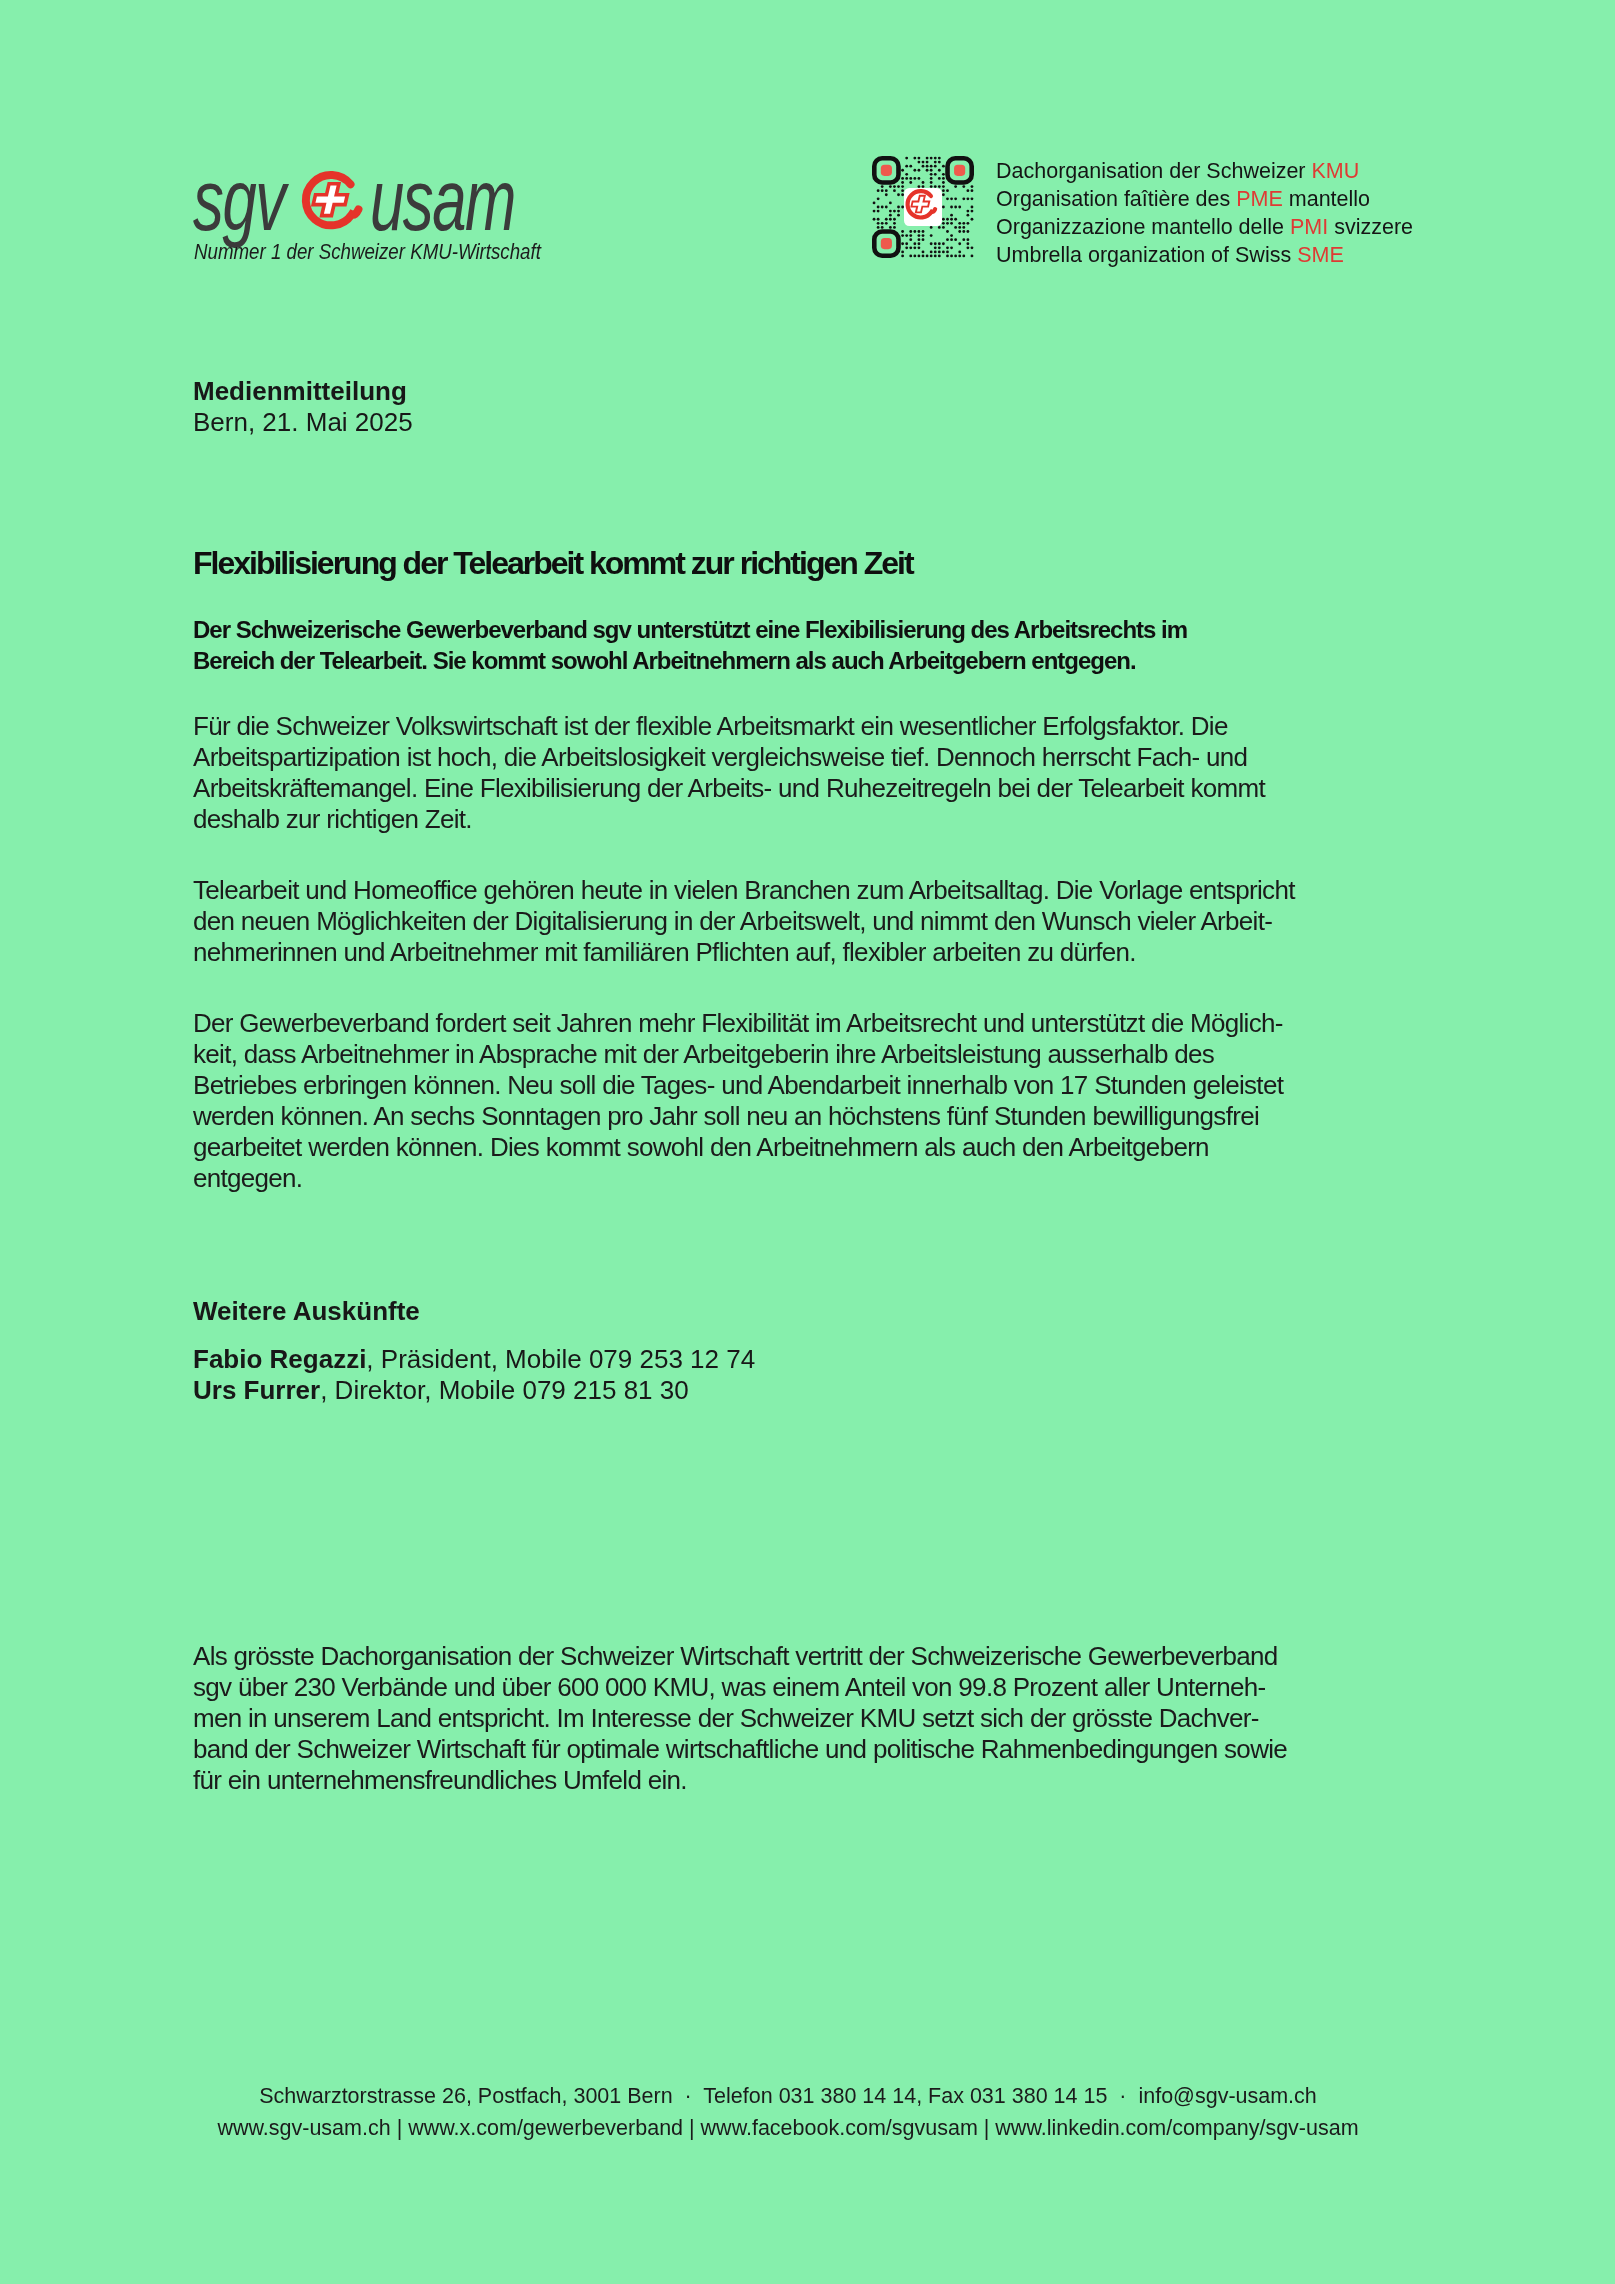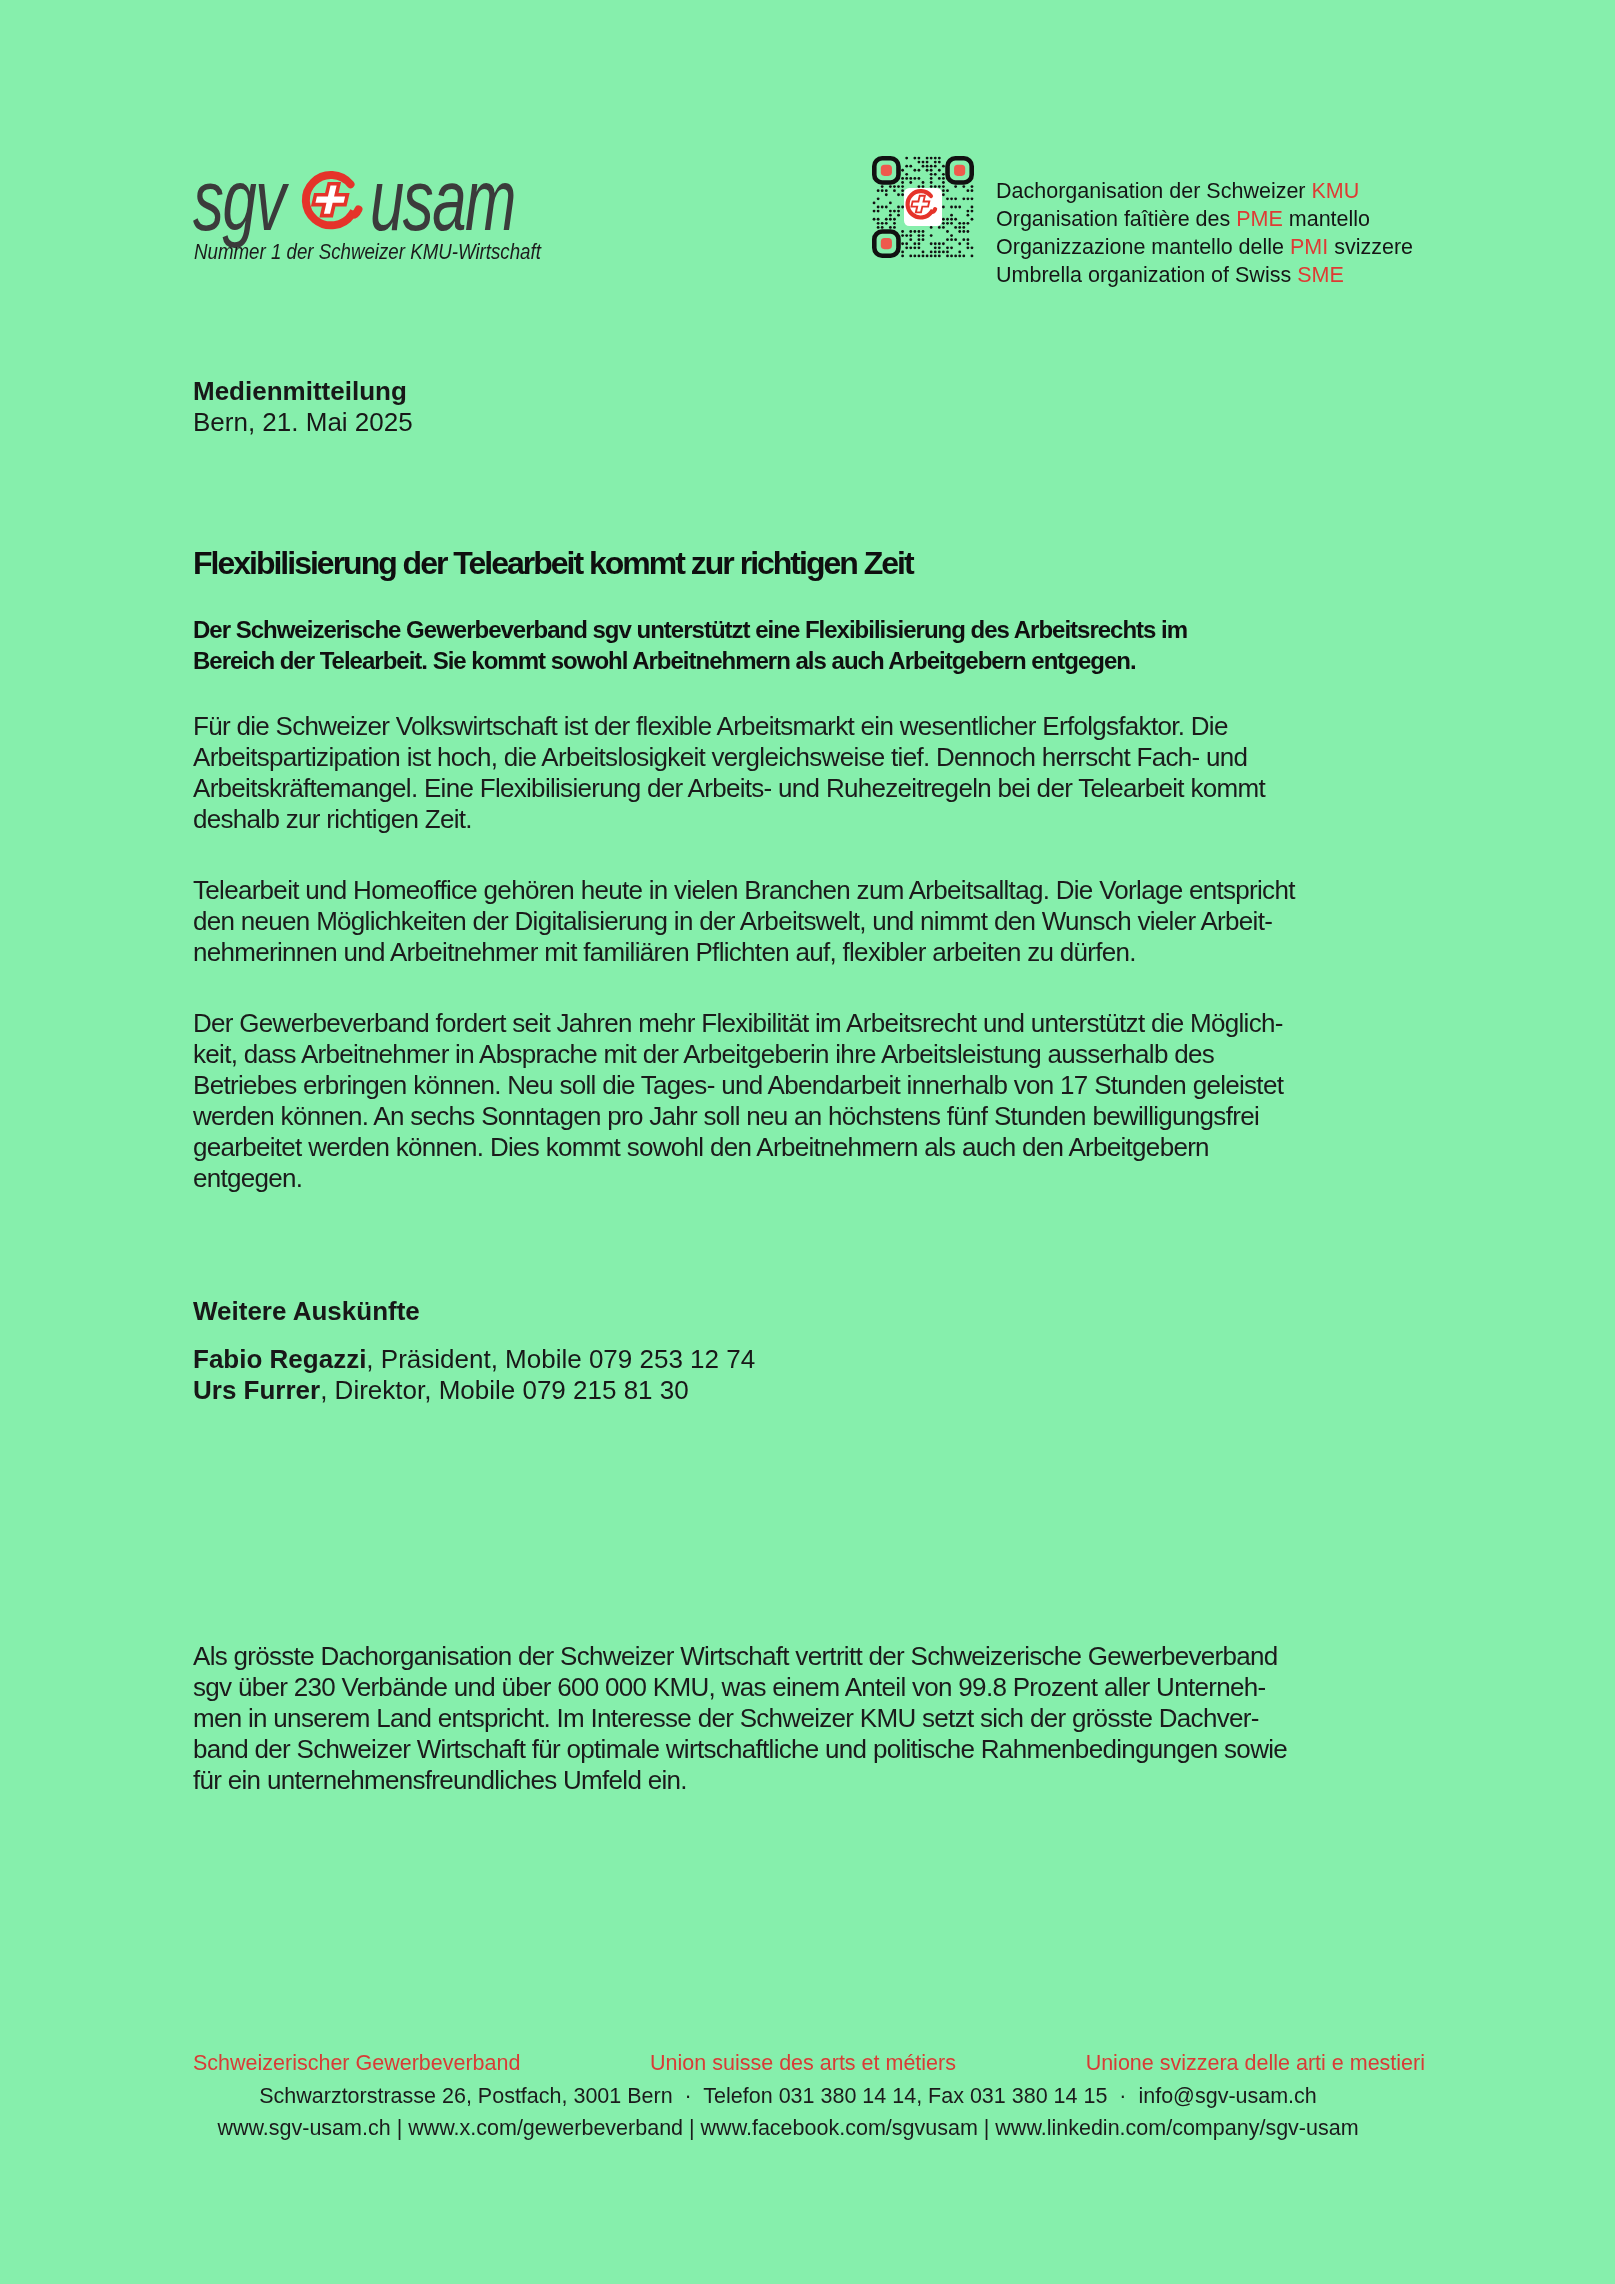--- a/index.html
+++ b/index.html
@@ -30,21 +30,21 @@
     font-style:italic;
     font-size:22px;
     color:#1c1c1c;
     transform:scaleX(0.85);
     transform-origin:left top;
     display:inline-block;
     white-space:pre;
   }
 
   
-  .org-lines{font-size:21.5px;line-height:28px;color:#151515;margin-top:20px;}
+  .org-lines{font-size:21.5px;line-height:28px;color:#151515;}
   .org-lines .accent{color:#df3a34;}
   .org-lines div{white-space:pre;}
 
   
   .doc-type{font-size:26px;line-height:31px;font-weight:700;white-space:pre;}
   .dateline{font-size:26px;line-height:31px;white-space:pre;}
 
   
   .title{
     font-size:32px;font-weight:700;letter-spacing:-2px;white-space:pre;color:#0f0f0f;
@@ -362,24 +362,19 @@
     <div class="contact-line"><b>Fabio Regazzi</b><span>, Präsident, Mobile 079 253 12 74</span></div>
     <div class="contact-line"><b>Urs Furrer</b><span>, Direktor, Mobile 079 215 81 30</span></div>
   </div>
 
   <div class="abs body-par" style="left:193px;top:1641px;">Als grösste Dachorganisation der Schweizer Wirtschaft vertritt der Schweizerische Gewerbeverband
 sgv über 230 Verbände und über 600 000 KMU, was einem Anteil von 99.8 Prozent aller Unterneh-
 men in unserem Land entspricht. Im Interesse der Schweizer KMU setzt sich der grösste Dachver-
 band der Schweizer Wirtschaft für optimale wirtschaftliche und politische Rahmenbedingungen sowie
 für ein unternehmensfreundliches Umfeld ein.</div>
 
-  <div class="abs footer-red" style="left:193px;top:2051px;width:1232px;">
-    <span>Schweizerischer Gewerbeverband</span>
-    <span>Union suisse des arts et métiers</span>
-    <span>Unione svizzera delle arti e mestieri</span>
-  </div>
 
   <div class="abs footer-black" style="left:0;top:2084px;">Schwarztorstrasse 26, Postfach, 3001 Bern  ·  Telefon 031 380 14 14, Fax 031 380 14 15  ·  info@sgv-usam.ch</div>
 
   <div class="abs footer-black" style="left:0;top:2116px;">www.sgv-usam.ch | www.x.com/gewerbeverband | www.facebook.com/sgvusam | www.linkedin.com/company/sgv-usam</div>
 
 </div>
 
 
 </body></html>

